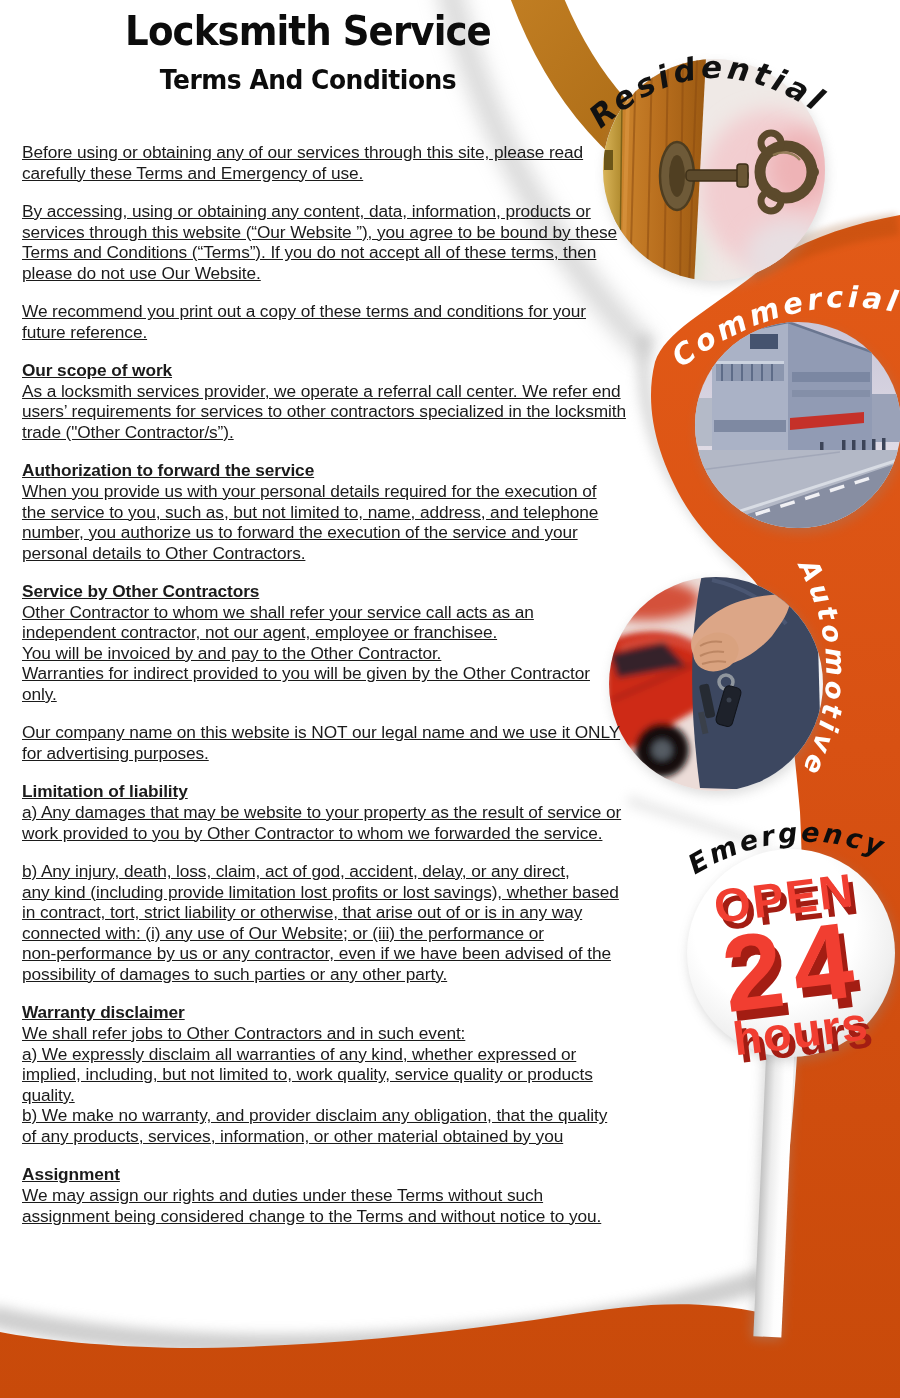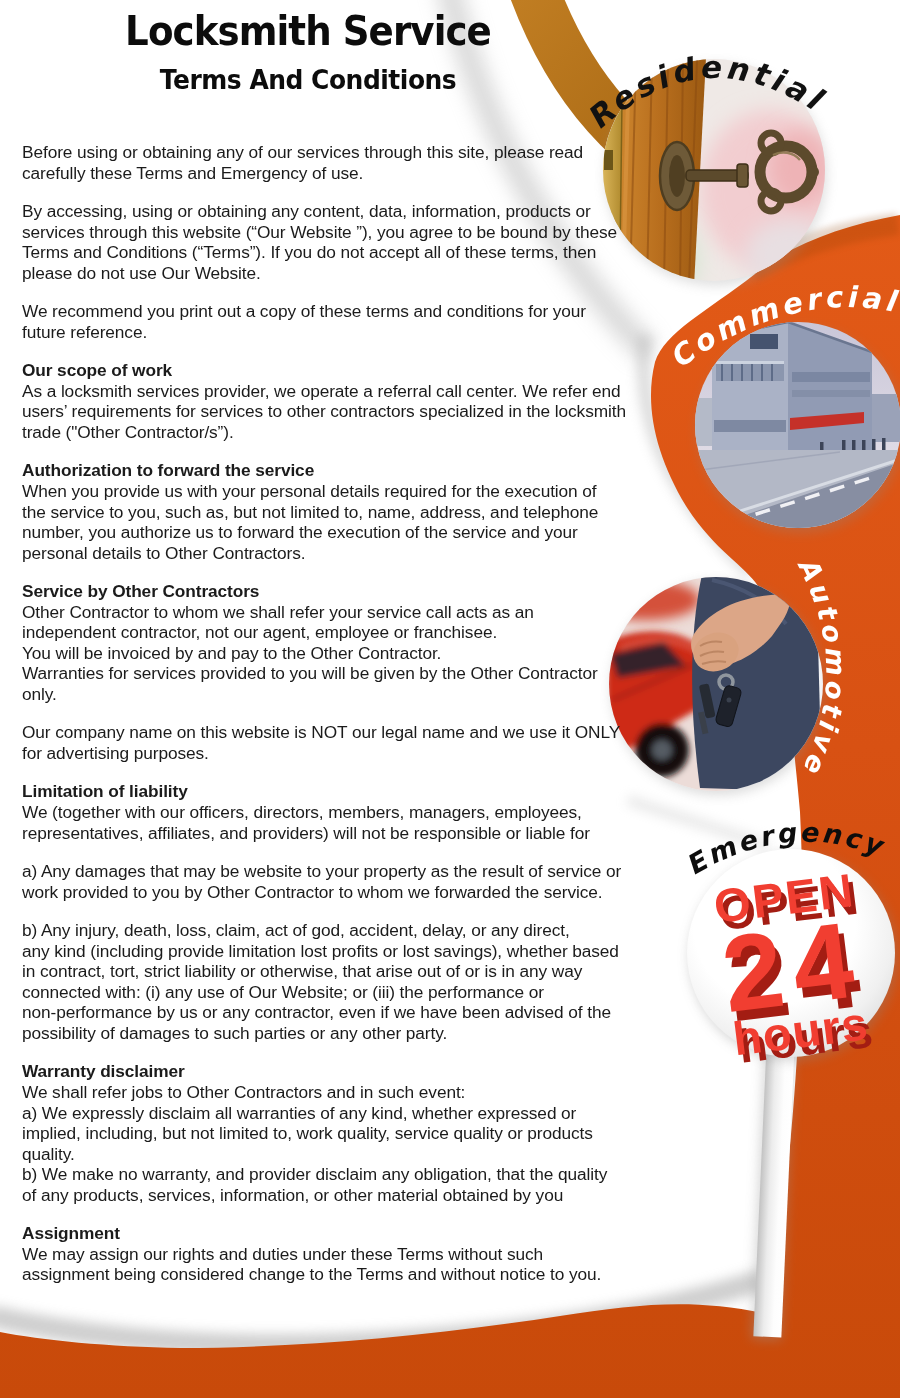--- a/index.html
+++ b/index.html
@@ -10,21 +10,21 @@
   .page-title{margin:0;text-align:center;color:#0c0c0c;
       font-family:"DejaVu Sans",sans-serif;font-weight:800;font-size:40px;line-height:1.08;
       letter-spacing:-1px;transform:scaleX(.93);transform-origin:50% 50%;}
   .page-subtitle{margin:13px 0 0 0;text-align:center;color:#0c0c0c;
       font-family:"DejaVu Sans",sans-serif;font-weight:800;font-size:26px;line-height:1.1;
       letter-spacing:-.5px;transform:scaleX(.96);transform-origin:50% 50%;}
   .terms{position:absolute;left:0;top:132px;width:585px;color:#1b1b1b;
       font-size:17.3px;line-height:20.6px;letter-spacing:-.1px;}
   .terms .block{margin:0 0 17.8px 0;}
   .terms .block.h{margin-bottom:0;font-weight:bold;}
-  .terms .ln{white-space:pre;}
+  .terms .ln{white-space:pre;text-decoration:underline;}
   .svgtxt{font-family:"DejaVu Sans",sans-serif;font-weight:bold;font-style:italic;}
   .badgetxt{font-family:"Liberation Sans",sans-serif;font-weight:800;}
 </style>
 </head>
 <body>
 
 <div class="page">
 
 <svg class="decor" viewBox="0 0 900 1398" xmlns="http://www.w3.org/2000/svg">
   <defs>
@@ -260,33 +260,29 @@
           <div class="ln">number, you authorize us to forward the execution of the service and your</div>
           <div class="ln">personal details to Other Contractors.</div>
         </div>
         <div class="block h">
           <div class="ln">Service by Other Contractors</div>
         </div>
         <div class="block p">
           <div class="ln">Other Contractor to whom we shall refer your service call acts as an</div>
           <div class="ln">independent contractor, not our agent, employee or franchisee.</div>
           <div class="ln">You will be invoiced by and pay to the Other Contractor.</div>
-          <div class="ln">Warranties for services provided to you will be given by the Other Contractor</div>
+          <div class="ln">Warranties for indirect provided to you will be given by the Other Contractor</div>
           <div class="ln">only.</div>
         </div>
         <div class="block p">
           <div class="ln">Our company name on this website is NOT our legal name and we use it ONLY</div>
           <div class="ln">for advertising purposes.</div>
         </div>
         <div class="block h">
           <div class="ln">Limitation of liability</div>
-        </div>
-        <div class="block p">
-          <div class="ln">We (together with our officers, directors, members, managers, employees,</div>
-          <div class="ln">representatives, affiliates, and providers) will not be responsible or liable for</div>
         </div>
         <div class="block p">
           <div class="ln">a) Any damages that may be website to your property as the result of service or</div>
           <div class="ln">work provided to you by Other Contractor to whom we forwarded the service.</div>
         </div>
         <div class="block p">
           <div class="ln">b) Any injury, death, loss, claim, act of god, accident, delay, or any direct,</div>
           <div class="ln">any kind (including provide limitation lost profits or lost savings), whether based</div>
           <div class="ln">in contract, tort, strict liability or otherwise, that arise out of or is in any way</div>
           <div class="ln">connected with: (i) any use of Our Website; or (iii) the performance or</div>

